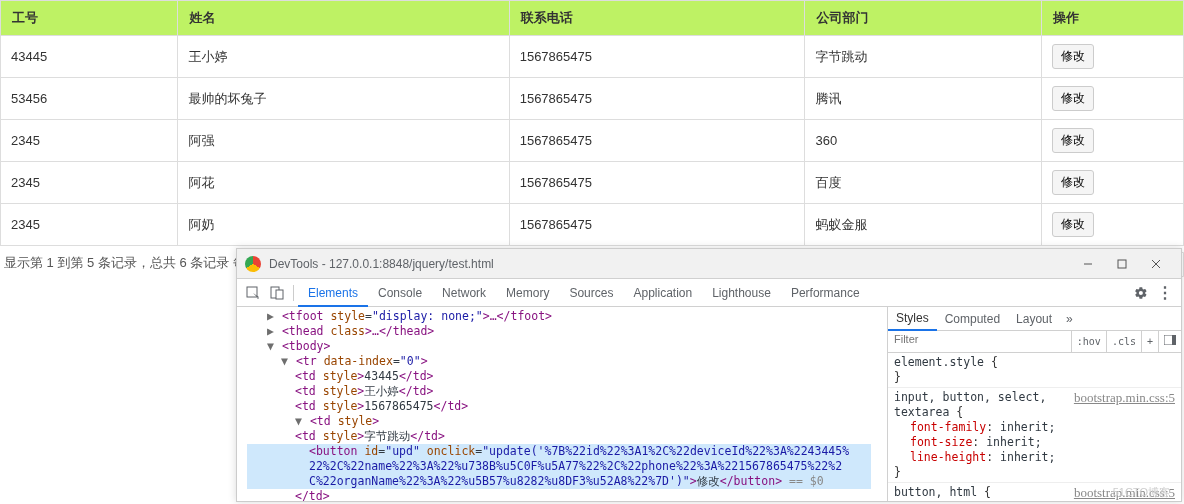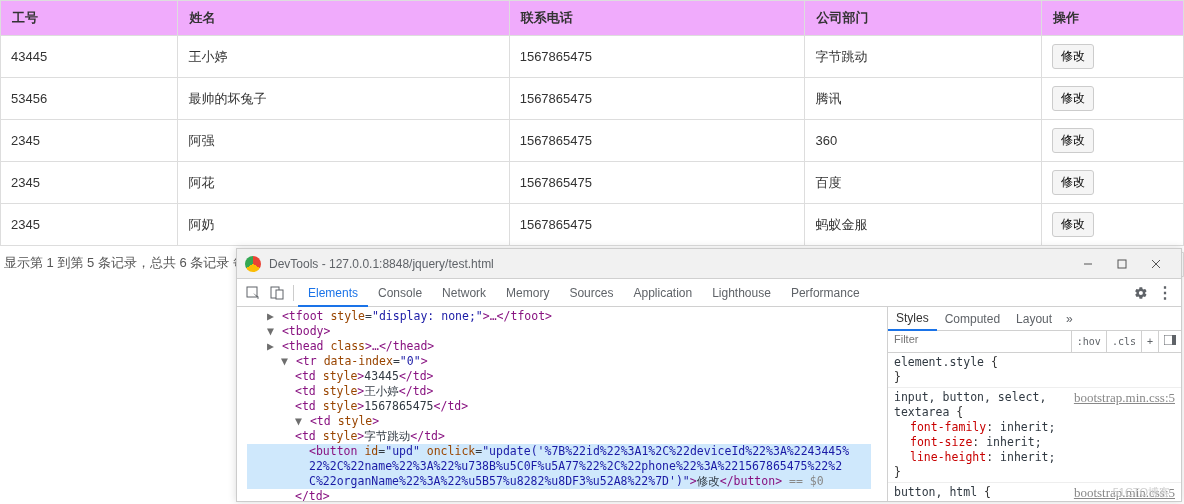--- a/index.html
+++ b/index.html
@@ -1,20 +1,20 @@
 <!DOCTYPE html>
 <html><head>
 <meta charset="utf-8">
 <style>
 * { box-sizing: border-box; margin: 0; padding: 0; }
 body { font-family: Arial, "Microsoft YaHei", sans-serif; font-size: 13px; color: #333; background: #fff; }
 
 .table { width: 100%; border-collapse: collapse; }
 .table th, .table td { padding: 8px 10px; border: 1px solid #ddd; text-align: left; vertical-align: middle; }
-.table th { background: #f0abfc; font-weight: bold; padding-left: 11px; }
+.table th { background: #bef264; font-weight: bold; padding-left: 11px; }
 .op-btn { padding: 3px 8px; border: 1px solid #ccc; background: #f5f5f5; border-radius: 3px; cursor: pointer; font-size: 12px; }
 
 .footer-area { position: relative; padding: 8px 4px; font-size: 13px; color: #555; }
 .pager { position: absolute; right: 0; top: 6px; }
 .pager a { display: inline-block; padding: 4px 10px; border: 1px solid #ddd; background: #fff; color: #337ab7; text-decoration: none; margin-left: -1px; }
 .pager a.prev { border-radius: 4px 0 0 4px; }
 
 
 .devtools { position: absolute; top: 248px; left: 236px; width: 946px; height: 254px; border: 1px solid #ccc; background: #fff; box-shadow: 0 0 8px rgba(0,0,0,0.15); font-family: "Segoe UI", Arial, sans-serif; font-size: 12px; display: flex; flex-direction: column; }
 .dt-title { display: flex; align-items: center; height: 30px; background: #f1f1f1; border-bottom: 1px solid #d0d0d0; padding: 0 8px; color: #5f6368; }
@@ -159,22 +159,22 @@
       <svg width="14" height="14" viewBox="0 0 24 24">
           <path fill="#5f6368" d="M19.14,12.94a7,7,0,0,0,.05-.94,7,7,0,0,0-.05-.94l2.11-1.65a.5.5,0,0,0,.12-.64l-2-3.46a.5.5,0,0,0-.61-.22l-2.49,1a7,7,0,0,0-1.62-.94l-.38-2.65A.5.5,0,0,0,13.77,2H9.77a.5.5,0,0,0-.5.42L8.89,5.07a7,7,0,0,0-1.62.94l-2.49-1a.5.5,0,0,0-.61.22l-2,3.46a.5.5,0,0,0,.12.64L4.4,11a7,7,0,0,0,0,1.88L2.29,14.53a.5.5,0,0,0-.12.64l2,3.46a.5.5,0,0,0,.61.22l2.49-1a7,7,0,0,0,1.62.94l.38,2.65a.5.5,0,0,0,.5.42h4a.5.5,0,0,0,.5-.42l.38-2.65a7,7,0,0,0,1.62-.94l2.49,1a.5.5,0,0,0,.61-.22l2-3.46a.5.5,0,0,0-.12-.64ZM11.77,15.5A3.5,3.5,0,1,1,15.27,12,3.5,3.5,0,0,1,11.77,15.5Z"></path>
         </svg>
     </span>
     <span class="tool-icon" style="font-size:16px;font-weight:bold">⋮</span>
   </div>
 
   <div class="dt-body">
     <div class="dt-dom" id="dom-tree">
         <div class="ln" style="padding-left: 20px;"><span class="tri">▶</span> <span class="tag">&lt;tfoot</span> <span class="attr">style</span>=<span class="val">"display: none;"</span><span class="tag">&gt;…&lt;/tfoot&gt;</span></div>
+        <div class="ln" style="padding-left: 20px;"><span class="tri">▶</span> <span class="tag">&lt;thead</span> <span class="attr">class</span><span class="tag">&gt;…&lt;/thead&gt;</span></div>
         <div class="ln" style="padding-left: 20px;"><span class="tri">▼</span> <span class="tag">&lt;tbody&gt;</span></div>
-        <div class="ln" style="padding-left: 20px;"><span class="tri">▶</span> <span class="tag">&lt;thead</span> <span class="attr">class</span><span class="tag">&gt;…&lt;/thead&gt;</span></div>
         <div class="ln" style="padding-left: 34px;"><span class="tri">▼</span> <span class="tag">&lt;tr</span> <span class="attr">data-index</span>=<span class="val">"0"</span><span class="tag">&gt;</span></div>
         <div class="ln" style="padding-left: 48px;"><span class="tag">&lt;td</span> <span class="attr">style</span><span class="tag">&gt;</span><span class="txt">43445</span><span class="tag">&lt;/td&gt;</span></div>
         <div class="ln" style="padding-left: 48px;"><span class="tag">&lt;td</span> <span class="attr">style</span><span class="tag">&gt;</span><span class="txt">王小婷</span><span class="tag">&lt;/td&gt;</span></div>
         <div class="ln" style="padding-left: 48px;"><span class="tag">&lt;td</span> <span class="attr">style</span><span class="tag">&gt;</span><span class="txt">1567865475</span><span class="tag">&lt;/td&gt;</span></div>
         <div class="ln" style="padding-left: 48px;"><span class="tri">▼</span> <span class="tag">&lt;td</span> <span class="attr">style</span><span class="tag">&gt;</span></div>
         <div class="ln" style="padding-left: 48px;"><span class="tag">&lt;td</span> <span class="attr">style</span><span class="tag">&gt;</span><span class="txt">字节跳动</span><span class="tag">&lt;/td&gt;</span></div>
         <div class="ln hl" style="padding-left: 62px;"><span class="tag">&lt;button</span> <span class="attr">id</span>=<span class="val">"upd"</span> <span class="attr">onclick</span>=<span class="val">"update('%7B%22id%22%3A1%2C%22deviceId%22%3A%2243445%</span></div>
         <div class="ln hl" style="padding-left: 62px;"><span class="val">22%2C%22name%22%3A%22%u738B%u5C0F%u5A77%22%2C%22phone%22%3A%221567865475%22%2</span></div>
         <div class="ln hl" style="padding-left: 62px;"><span class="val">C%22organName%22%3A%22%u5B57%u8282%u8DF3%u52A8%22%7D')"</span><span class="tag">&gt;</span><span class="txt">修改</span><span class="tag">&lt;/button&gt;</span> <span class="eq">== $0</span></div>
         <div class="ln" style="padding-left: 48px;"><span class="tag">&lt;/td&gt;</span></div>

